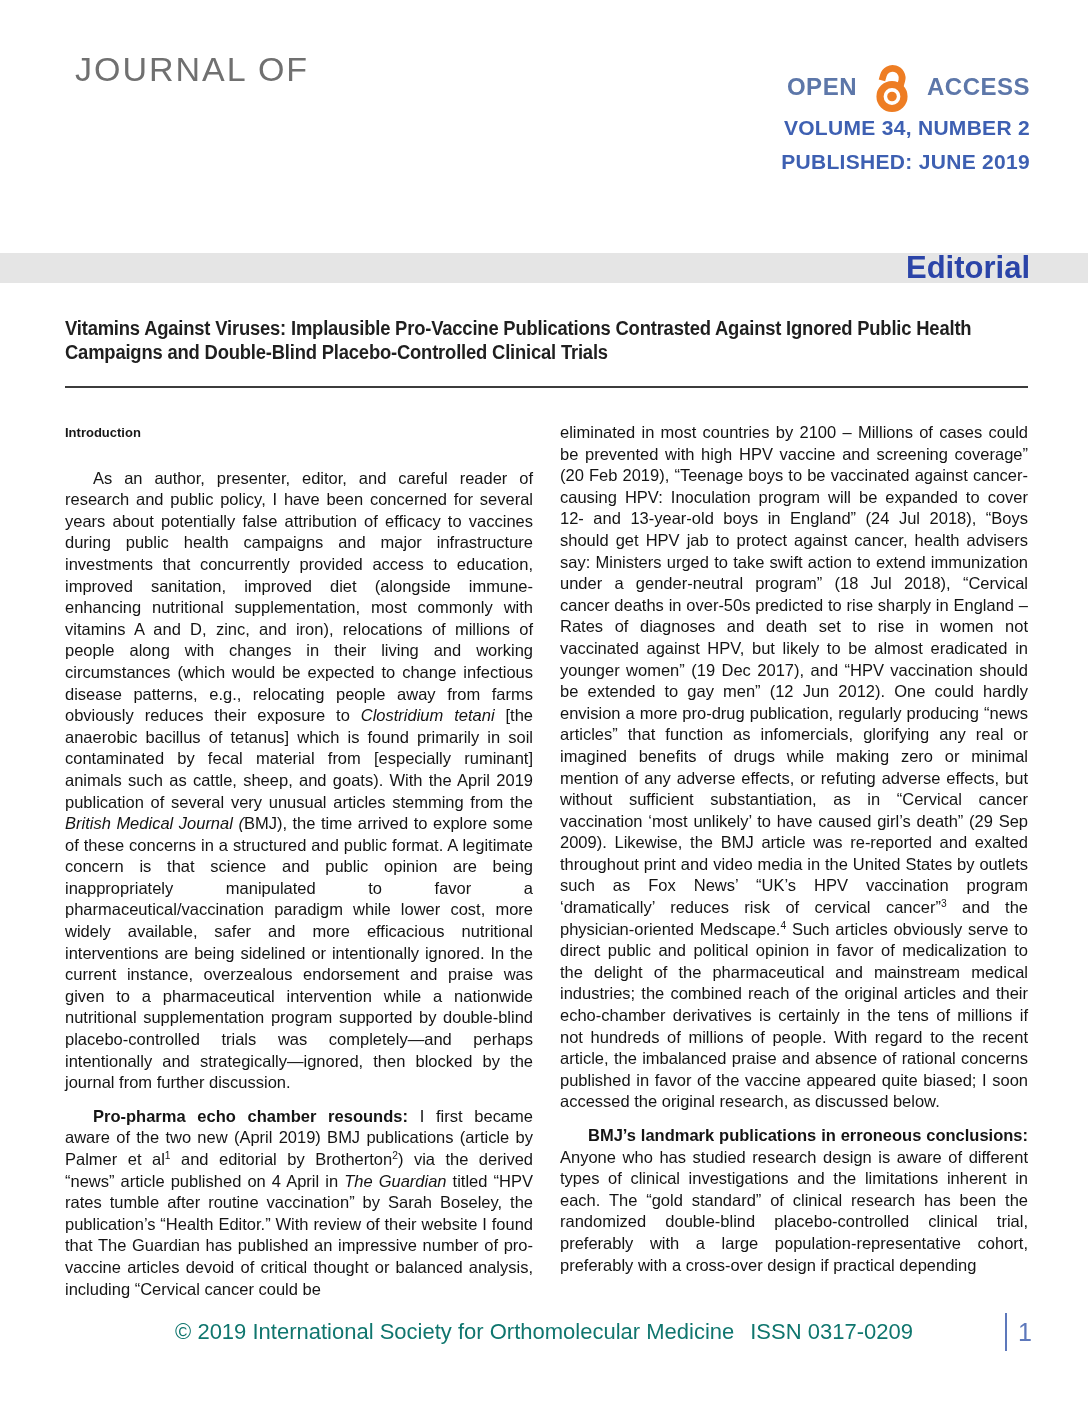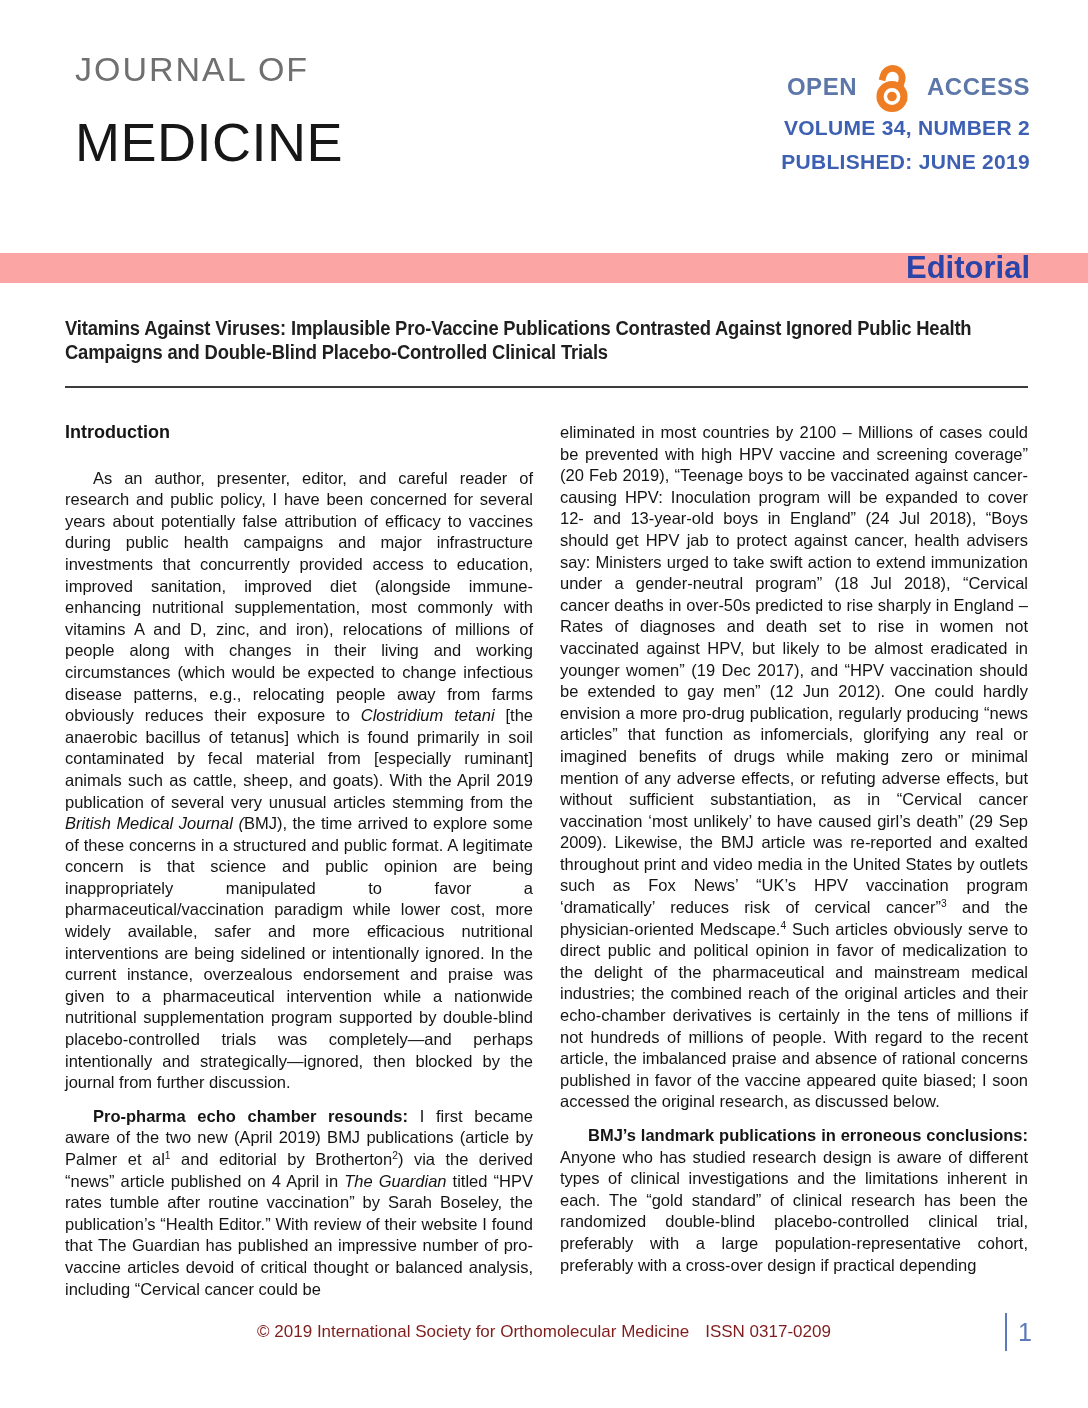--- a/index.html
+++ b/index.html
@@ -15,56 +15,53 @@
   .logo-line2 .txt,.logo-line3 .txt{position:relative;}
 
   
   .issue-info{position:absolute;top:58px;right:58px;text-align:right;}
   .oa-row{display:flex;align-items:center;justify-content:flex-end;gap:12px;height:58px;margin-left:32px;}
   .oa-word{font-size:24px;font-weight:bold;color:#5d77a9;letter-spacing:0.5px;}
   .vol{font-size:21px;font-weight:bold;color:#3e60b2;letter-spacing:0.3px;}
   .pub{margin-top:10px;font-size:21px;font-weight:bold;color:#3e60b2;letter-spacing:0.3px;margin-left:16px;}
 
   
-  .band{position:absolute;top:253px;left:0;width:1088px;height:30px;background:#fca5a5;}
+  .band{position:absolute;top:253px;left:0;width:1088px;height:30px;background:#e5e5e5;}
   .band .label{position:absolute;right:58px;top:-3px;font-size:31px;font-weight:bold;color:#2b44a8;}
 
   
   .article-title{position:absolute;top:316px;left:65px;width:1000px;margin:0;
      font-size:20px;font-weight:bold;color:#1f1f1f;line-height:24px;letter-spacing:-0.2px;
      transform:scaleX(0.92);transform-origin:0 0;}
   .title-rule{position:absolute;top:386px;left:65px;width:963px;height:0;border:none;border-top:2px solid #3c3c3c;margin:0;}
 
   
   .columns{position:absolute;top:422px;left:65px;width:963px;display:grid;grid-template-columns:1fr 1fr;column-gap:27px;}
   .col{text-align:justify;font-size:16.5px;line-height:21.6px;color:#141414;}
-  .col h2{font-size:18px;margin:0 0 24px 0;text-align:left;color:#161616;}
+  .col h2{font-size:13px;margin:0 0 24px 0;text-align:left;color:#161616;}
   .col p{margin:0;}
   .col p.indent{text-indent:28px;}
   .col p + p{margin-top:12px;}
   .col sup{font-size:0.62em;line-height:0;vertical-align:super;}
 
   
   .footer{position:absolute;top:1310px;left:0;width:1088px;height:44px;}
-  .copyright{text-align:center;line-height:44px;font-size:17px;color:#7f1d1d;}
+  .copyright{text-align:center;line-height:44px;font-size:22px;color:#0f766e;}
   .copyright .issn{margin-left:16px;}
   .pagenum{position:absolute;right:56px;top:3px;display:flex;align-items:center;gap:11px;}
   .pagenum .bar{width:2px;height:38px;background:#5d78bb;}
   .pagenum .num{font-size:25px;color:#5d78bb;}
 </style>
 </head>
 <body>
 
 <div class="page">
 
   <div class="logo">
     <div class="logo-line1">JOURNAL OF</div>
-    <div class="logo-line3">
-      <span class="txt">MEDICINE</span>
-    </div>
   </div>
 
   <div class="issue-info">
     <div class="oa-row">
       <span class="oa-word">OPEN</span>
       <span>
         <svg width="46" height="56" viewBox="0 0 48 58" aria-hidden="true">
           <g fill="none" stroke="#ee7d23">
             <g transform="rotate(16 24 22)">
               <path d="M 14.5 27 V 21.5 A 10 10 0 0 1 34.5 21.5 V 30" stroke-width="7"></path>

